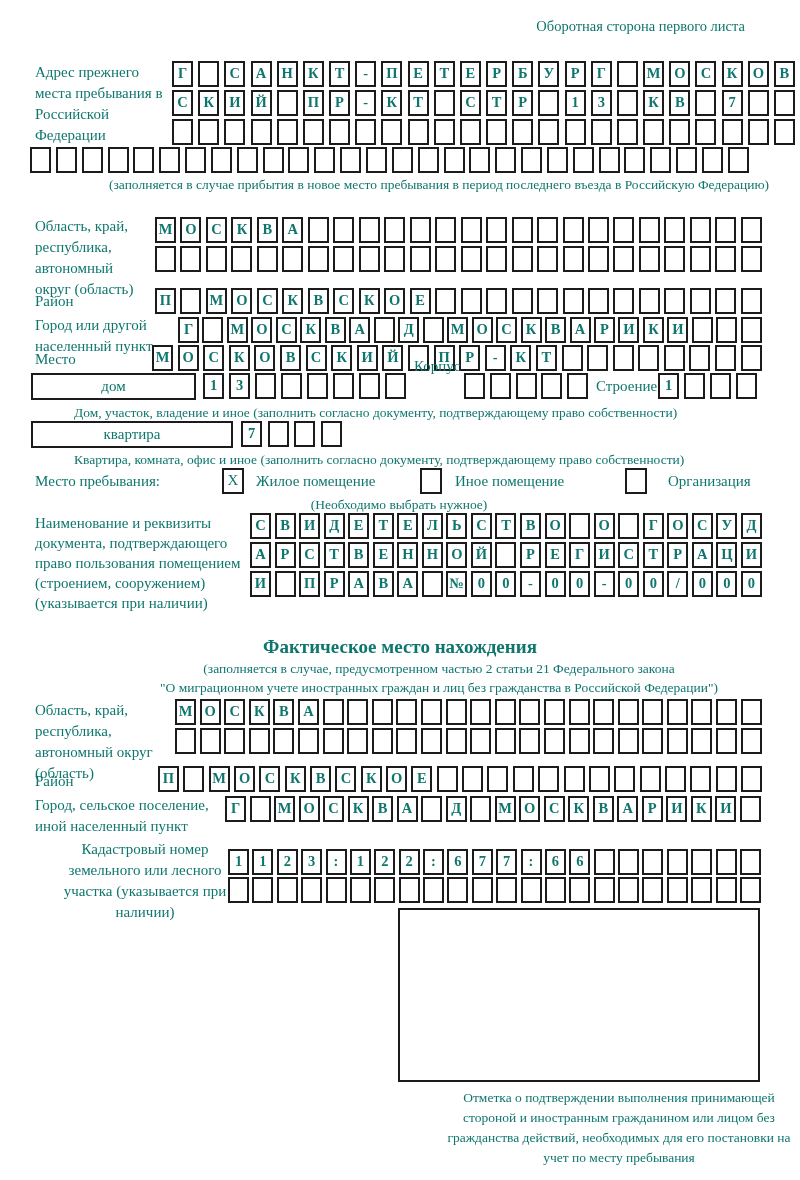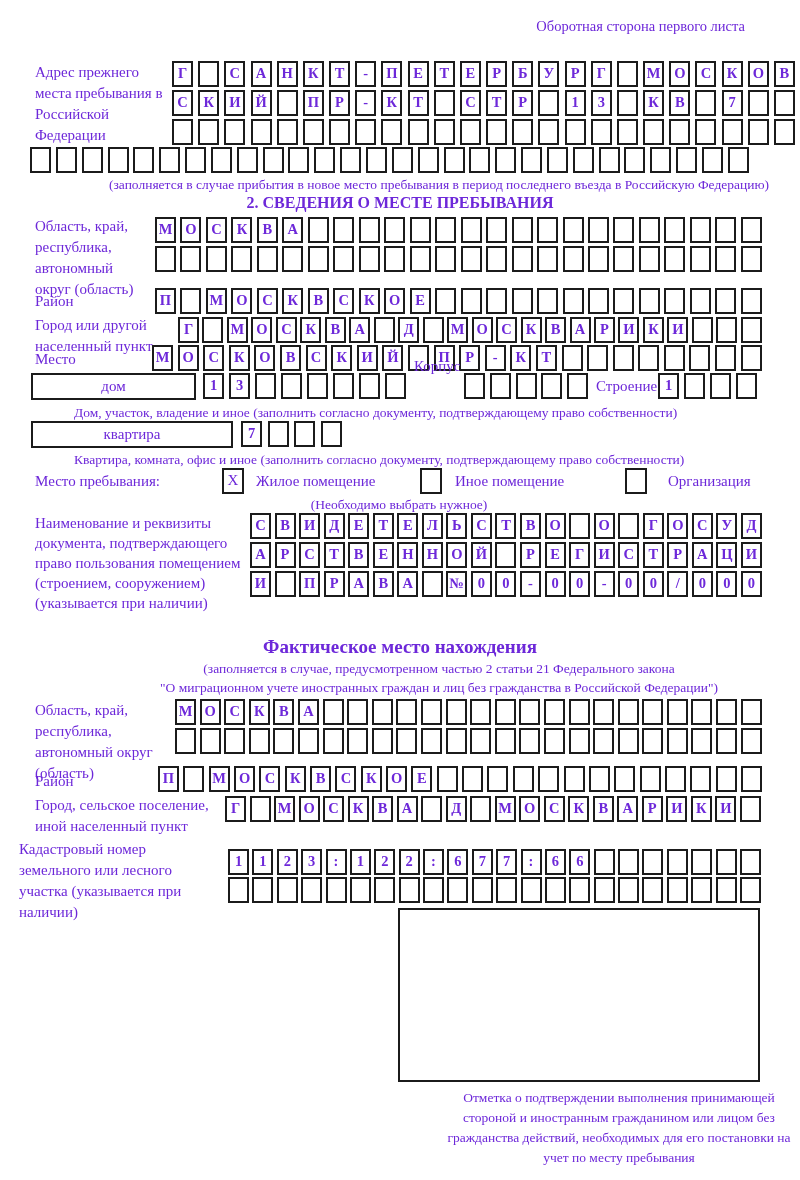--- a/index.html
+++ b/index.html
@@ -1,18 +1,18 @@
 <!DOCTYPE html>
 <html><head>
 <meta charset="utf-8">
 <style>
   html,body{margin:0;padding:0;background:#e8e8e8;}
   .page{
     position:relative;width:800px;height:1180px;margin:0 auto;background:#ffffff;
-    font-family:"Liberation Serif","DejaVu Serif",serif;color:#6d28d9;overflow:hidden;
+    font-family:"Liberation Serif","DejaVu Serif",serif;color:#0f766e;overflow:hidden;
   }
   .abs{position:absolute;}
   .lbl{font-size:15px;line-height:21px;}
   .cap{font-size:13.5px;line-height:18px;padding-left:39px;}
   .center{text-align:center;}
   .bold{font-weight:bold;}
   .row{display:flex;justify-content:space-between;}
   .cell{
     flex:0 0 auto;width:21px;height:26px;border:2px solid #1b1b1b;box-sizing:border-box;
     text-align:center;font-size:14.5px;line-height:21px;background:#fff;font-weight:bold;
@@ -138,21 +138,20 @@
       <span class="cell"></span>
       <span class="cell"></span>
       <span class="cell"></span>
       <span class="cell"></span>
       <span class="cell"></span>
       <span class="cell"></span>
       <span class="cell"></span>
     </div>
   <div class="abs cap center" style="top:176px;left:0;width:800px;">(заполняется в случае прибытия в новое место пребывания в период последнего въезда в Российскую Федерацию)</div>
 
-  <div class="abs center bold" style="top:194px;left:0;width:800px;font-size:16px;">2. СВЕДЕНИЯ О МЕСТЕ ПРЕБЫВАНИЯ</div>
 
   <div class="abs lbl" style="top:216px;left:35px;width:112px;">Область, край, республика, автономный округ (область)</div>
   <div class="abs row" style="top:217px;left:155px;width:607px;">
       <span class="cell">М</span>
       <span class="cell">О</span>
       <span class="cell">С</span>
       <span class="cell">К</span>
       <span class="cell">В</span>
       <span class="cell">А</span>
       <span class="cell"></span>
@@ -507,21 +506,21 @@
       <span class="cell">К</span>
       <span class="cell">В</span>
       <span class="cell">А</span>
       <span class="cell">Р</span>
       <span class="cell">И</span>
       <span class="cell">К</span>
       <span class="cell">И</span>
       <span class="cell"></span>
     </div>
 
-  <div class="abs lbl" style="top:839px;left:19px;width:190px;">Кадастровый номер земельного или лесного участка (указывается при наличии)</div>
+  <div class="abs lbl" style="top:839px;left:50px;width:190px;text-align:center;">Кадастровый номер земельного или лесного участка (указывается при наличии)</div>
   <div class="abs row" style="top:849px;left:228px;width:533px;">
       <span class="cell">1</span>
       <span class="cell">1</span>
       <span class="cell">2</span>
       <span class="cell">3</span>
       <span class="cell">:</span>
       <span class="cell">1</span>
       <span class="cell">2</span>
       <span class="cell">2</span>
       <span class="cell">:</span>

